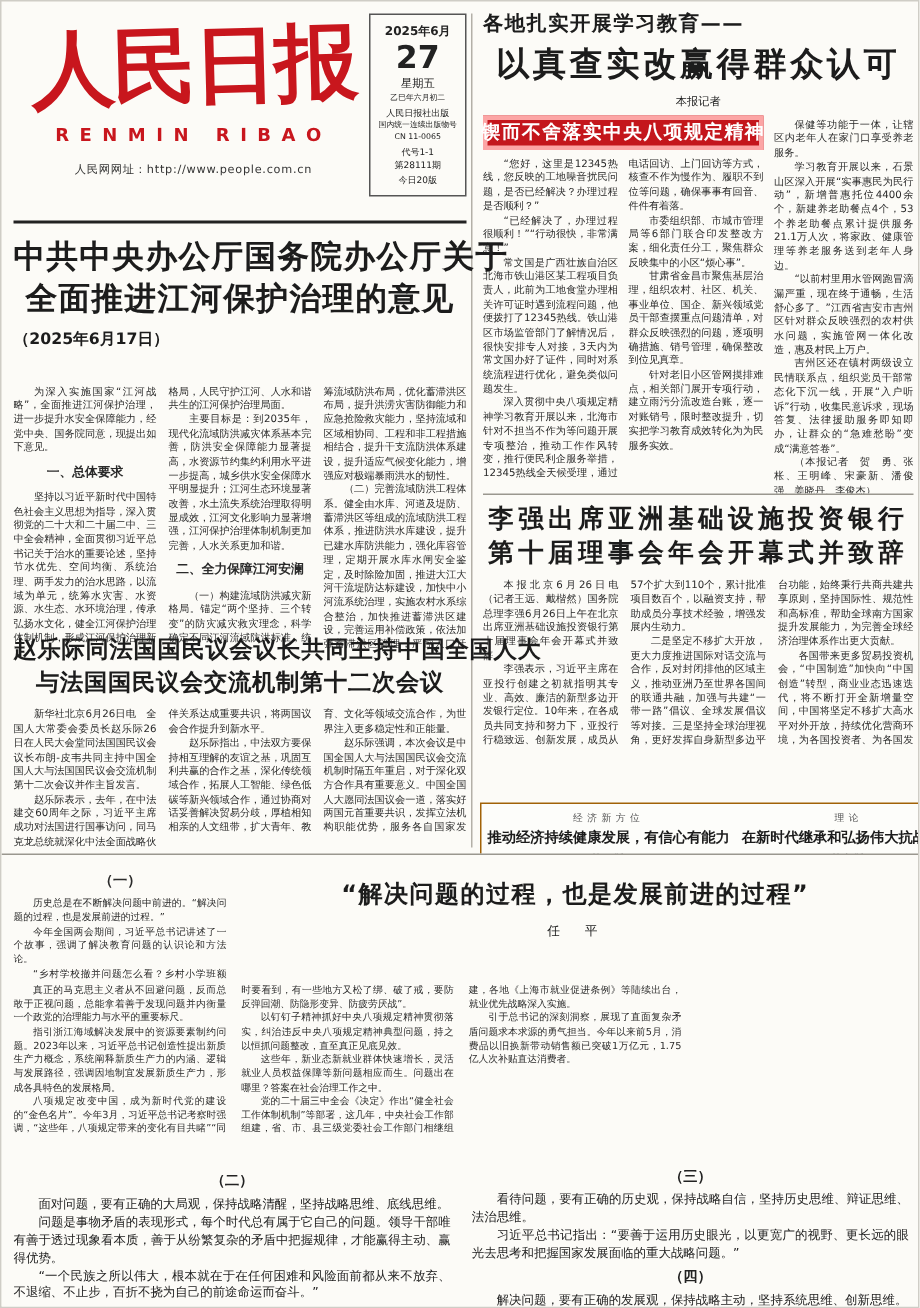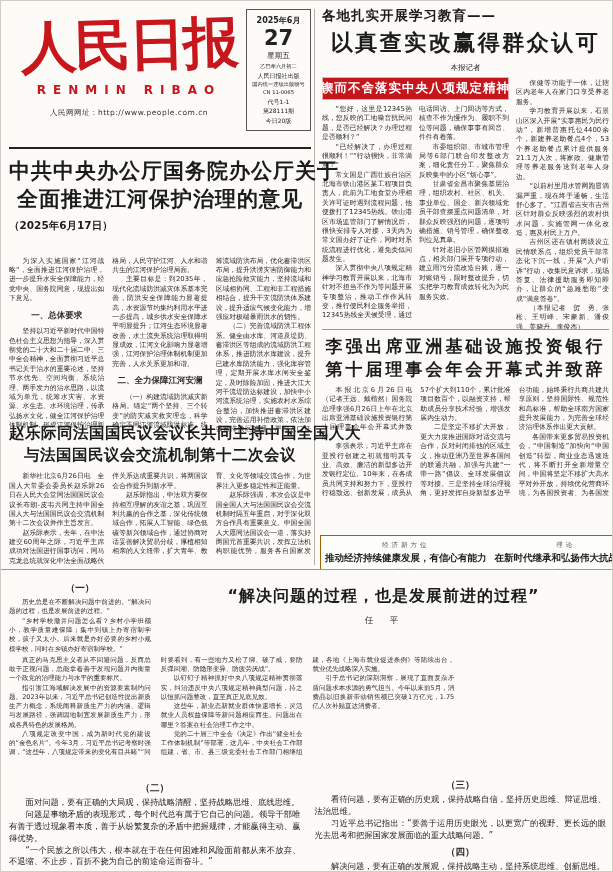--- a/index.html
+++ b/index.html
@@ -37,21 +37,21 @@
   
   .lead { position:absolute; left:321px; top:6px; width:287px; }
   .lead-kicker { font-size:13.5px; font-weight:bold; letter-spacing:1px; }
   .lead-headline { font-size:22px; font-weight:bold; letter-spacing:2.5px; text-align:center; margin-top:3px; white-space:nowrap; }
   .lead-byline { font-size:7.5px; text-align:center; margin:5px 0 4px; }
   .lead-row { display:flex; }
   .lead-left { width:187px; }
   .lead-banner {
     height:23px; background:#c4161c; color:#fff; font-size:12.5px; font-weight:bold;
     display:flex; align-items:center; justify-content:center; letter-spacing:1px;
-    border:1px solid #fca5a5; margin-bottom:5px; white-space:nowrap;
+    border:3px solid #fca5a5; margin-bottom:5px; white-space:nowrap;
   }
   .lead-2col { column-count:2; column-gap:7px; column-fill:auto; height:224px; overflow:hidden; }
   .lead-right { width:93px; margin-left:7px; padding-top:2px; height:252px; overflow:hidden; }
   
   .liqiang { position:absolute; left:321px; top:328px; width:287px; border-top:1px solid #9a978f; padding-top:5px; }
   .lq-line { font-size:17px; font-weight:bold; text-align:center; letter-spacing:3px; line-height:1.35; white-space:nowrap; }
   .lq-body { margin-top:5px; column-count:3; column-gap:8px; column-fill:auto; height:118px; overflow:hidden; }
   
   .daodu {
     position:absolute; left:319px; top:514px; width:312px; height:50px;
@@ -191,20 +191,21 @@
       <p>赵乐际指出，中法双方要保持相互理解的友谊之基，巩固互利共赢的合作之基，深化传统领域合作，拓展人工智能、绿色低碳等新兴领域合作，通过协商对话妥善解决贸易分歧，厚植相知相亲的人文纽带，扩大青年、教育、文化等领域交流合作，为世界注入更多稳定性和正能量。</p>
       <p>赵乐际强调，本次会议是中国全国人大与法国国民议会交流机制时隔五年重启，对于深化双方合作具有重要意义。中国全国人大愿同法国议会一道，落实好两国元首重要共识，发挥立法机构职能优势，服务各自国家发展，丰富中法全面战略伙伴关系内涵。（下转第三版）</p>
     </div>
   </div>
 
   <div class="bottom">
     <div class="rp-rowA">
       <div class="rp-mini">
         <div class="rp-sechead">（一）</div>
         <p>历史总是在不断解决问题中前进的。“解决问题的过程，也是发展前进的过程。”</p>
+        <p>今年全国两会期间，习近平总书记讲述了一个故事，强调了解决教育问题的认识论和方法论。</p>
         <p>“乡村学校撤并问题怎么看？乡村小学班额小，教学质量难保障；集中到镇上办寄宿制学校，孩子又太小。后来就是办好必要的乡村小规模学校，同时在乡镇办好寄宿制学校。”</p>
       </div>
       <div class="rp-headarea">
         <div class="rp-headline">“解决问题的过程，也是发展前进的过程”</div>
         <div class="rp-byline">任　平</div>
       </div>
     </div>
     <div class="rp-rowB">
       <p>真正的马克思主义者从不回避问题，反而总敢于正视问题，总能拿着善于发现问题并内衡量一个政党的治理能力与水平的重要标尺。</p>
       <p>指引浙江海域解决发展中的资源要素制约问题。2023年以来，习近平总书记创造性提出新质生产力概念，系统阐释新质生产力的内涵、逻辑与发展路径，强调因地制宜发展新质生产力，形成各具特色的发展格局。</p>

